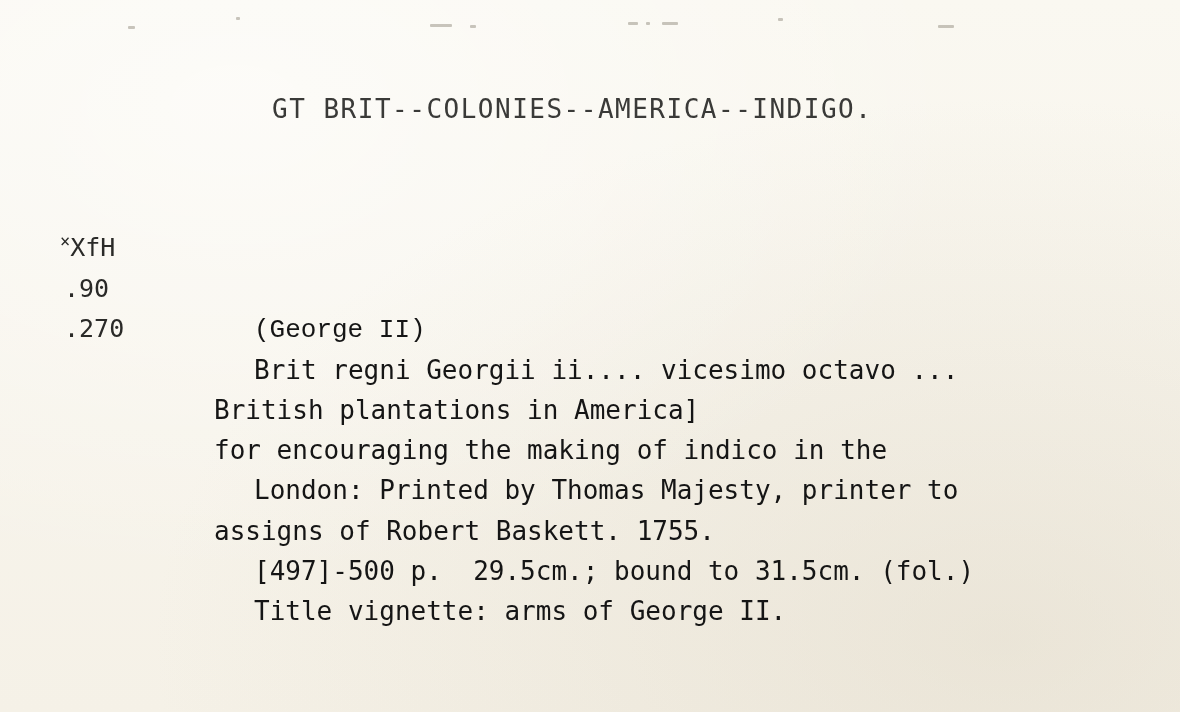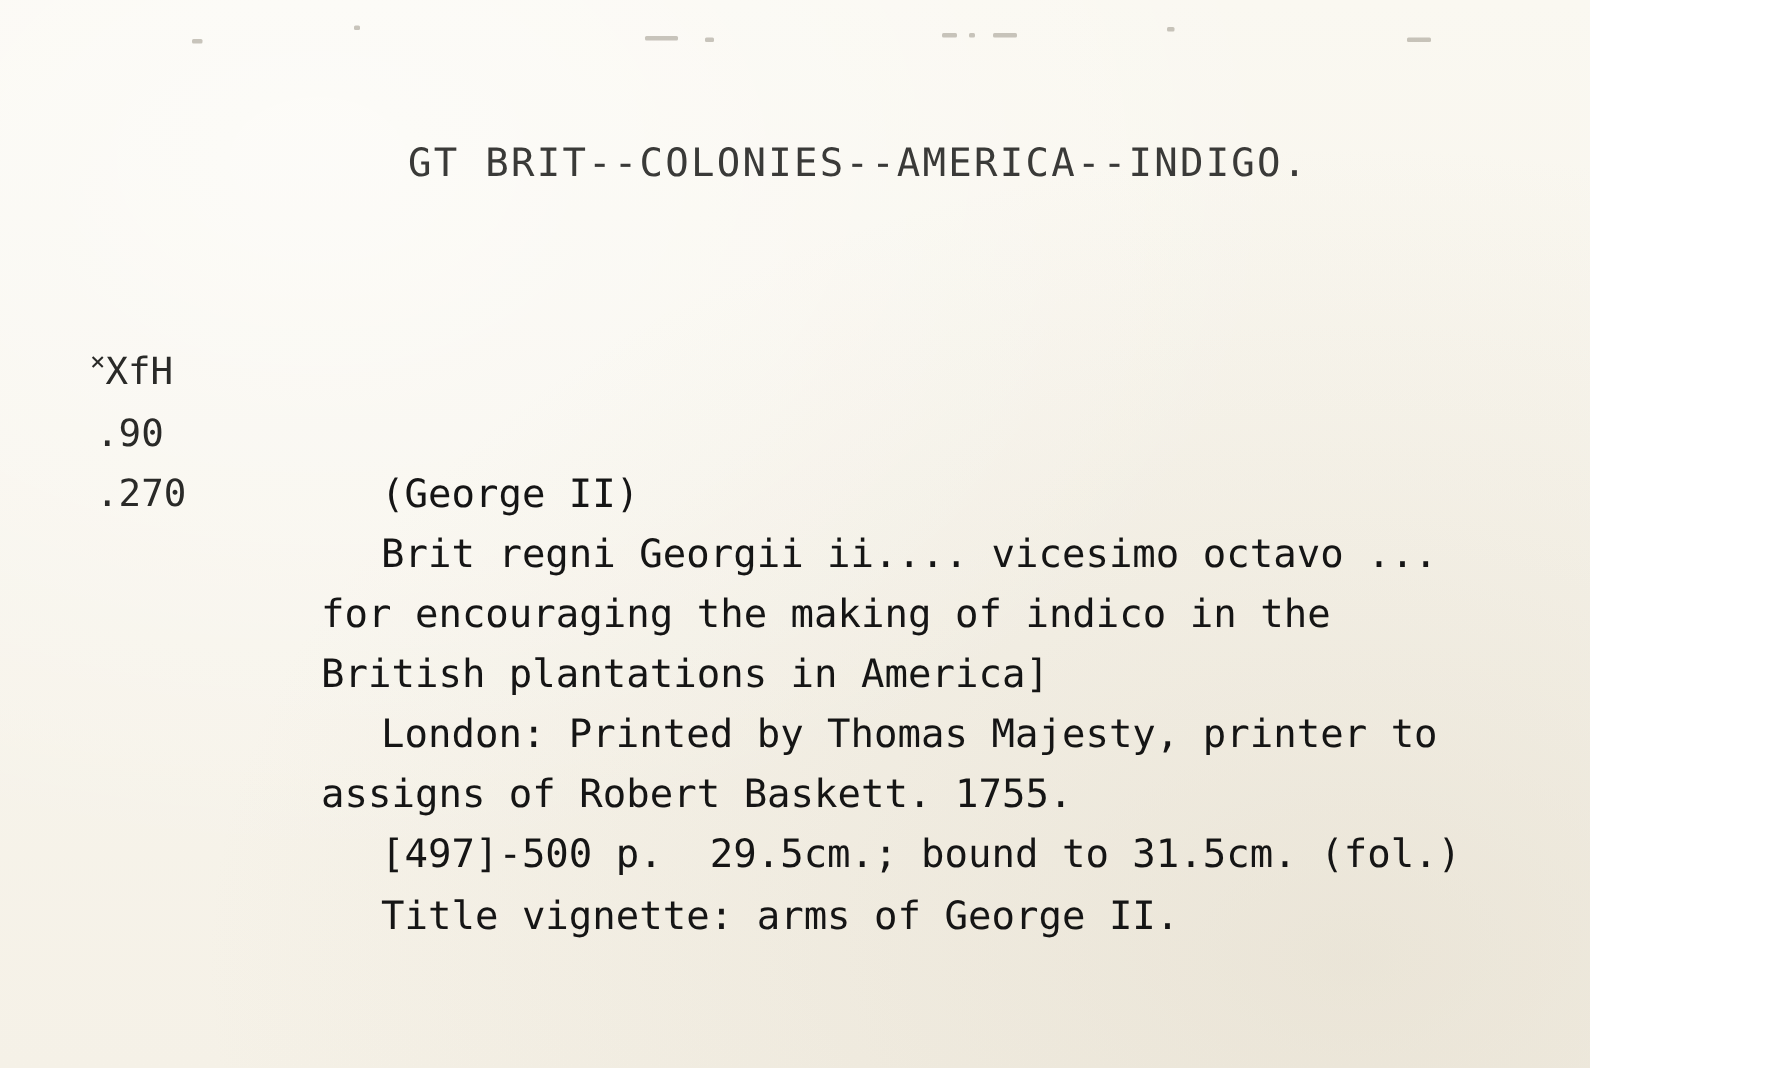--- a/index.html
+++ b/index.html
@@ -2,21 +2,21 @@
 <html><head>
 <meta charset="utf-8">
 <style>
   html, body {
     margin: 0;
     padding: 0;
     background: #ffffff;
   }
   #card {
     position: relative;
-    width: 1060px;
+    width: 1180px;
     height: 712px;
     background: #f7f4ec;
     overflow: hidden;
     font-family: "DejaVu Sans Mono", "Liberation Mono", monospace;
     color: #1b1b1b;
   }
   
   #card::before {
     content: "";
     position: absolute;
@@ -67,21 +67,21 @@
   .body {
     position: absolute;
     left: 214px;
     top: 112px;
     width: 950px;
     font-size: 26px;
     line-height: 1.545;
     color: #151515;
   }
   .body .ln { white-space: pre; }
-  .ind1 { padding-left: 40px; }
+  .ind1 { padding-left: 40px; font-family: Liberation Mono, monospace; }
   .ind2 { padding-left: 40px; }
 </style>
 </head>
 <body>
 
 <div id="card">
 
   <div class="top-speckles">
     <span class="speck" style="left:128px; top:26px; width:7px; height:3px;"></span>
     <span class="speck" style="left:236px; top:17px; width:4px; height:3px;"></span>
@@ -98,22 +98,22 @@
 
   <div class="callno">
     <span><span class="star">×</span><span>XfH</span></span>
     <span class="line2">.90</span>
     <span class="line3">.270</span>
   </div>
 
   <div class="body">
     <div class="ln ind1">(George II)</div>
     <div class="ln ind2">Brit regni Georgii ii.... vicesimo octavo ...</div>
+    <div class="ln">British plantations in America]</div>
     <div class="ln">for encouraging the making of indico in the</div>
-    <div class="ln">British plantations in America]</div>
     <div class="ln ind2">London: Printed by Thomas Majesty, printer to</div>
     <div class="ln">assigns of Robert Baskett. 1755.</div>
     <div class="ln ind2">[497]-500 p.  29.5cm.; bound to 31.5cm. (fol.)</div>
     <div class="ln ind2">Title vignette: arms of George II.</div>
 
   </div>
 
 </div>
 
 </body></html>

